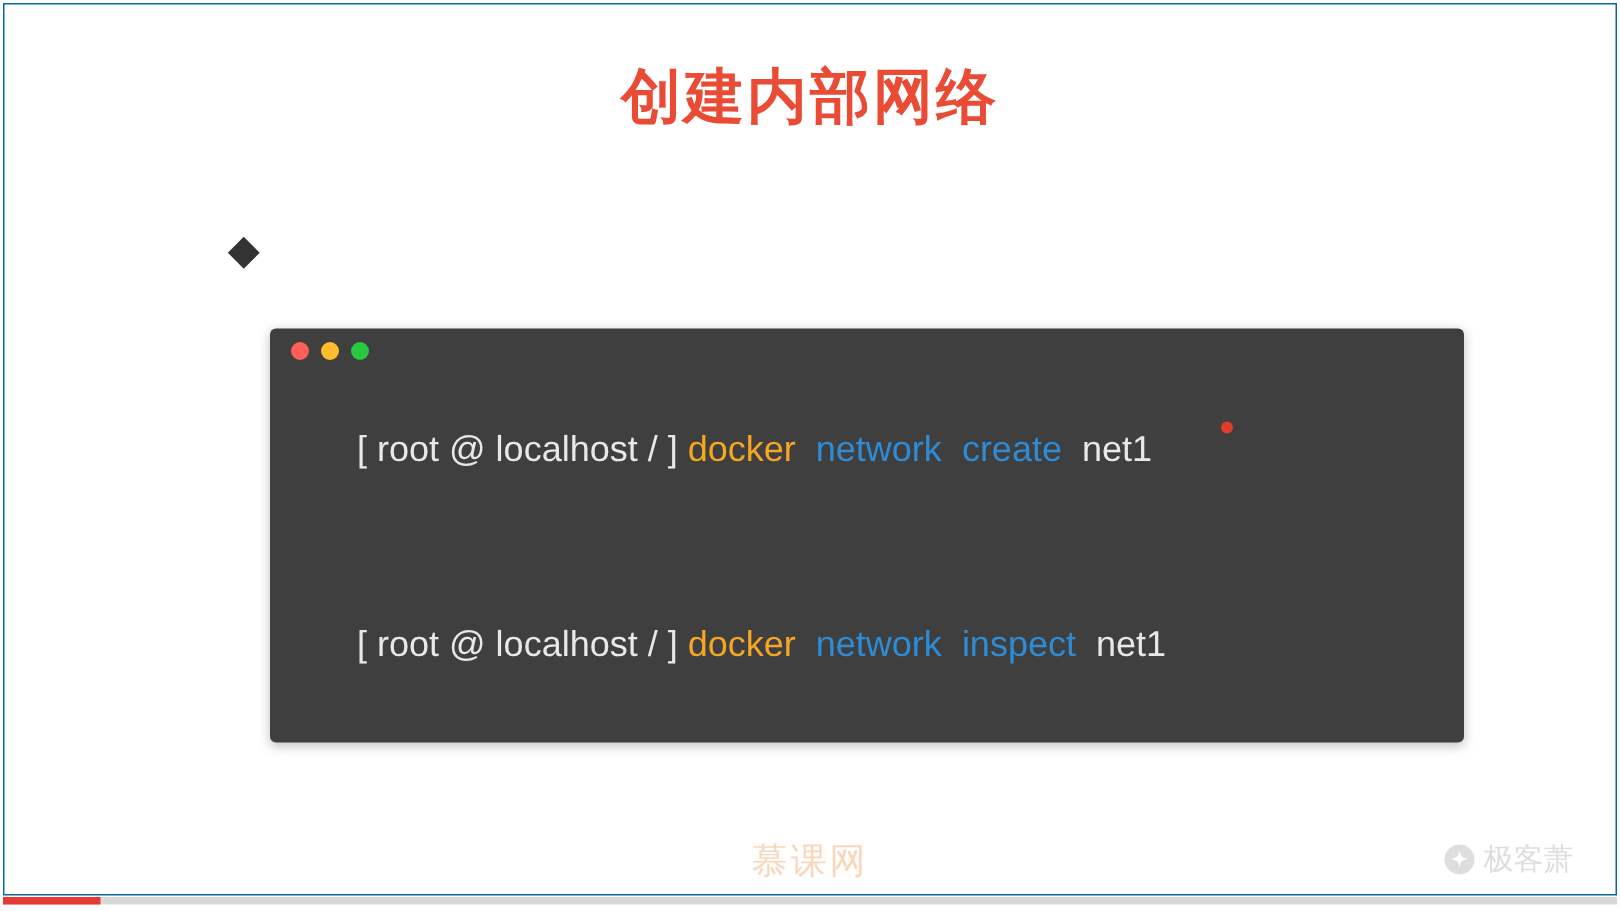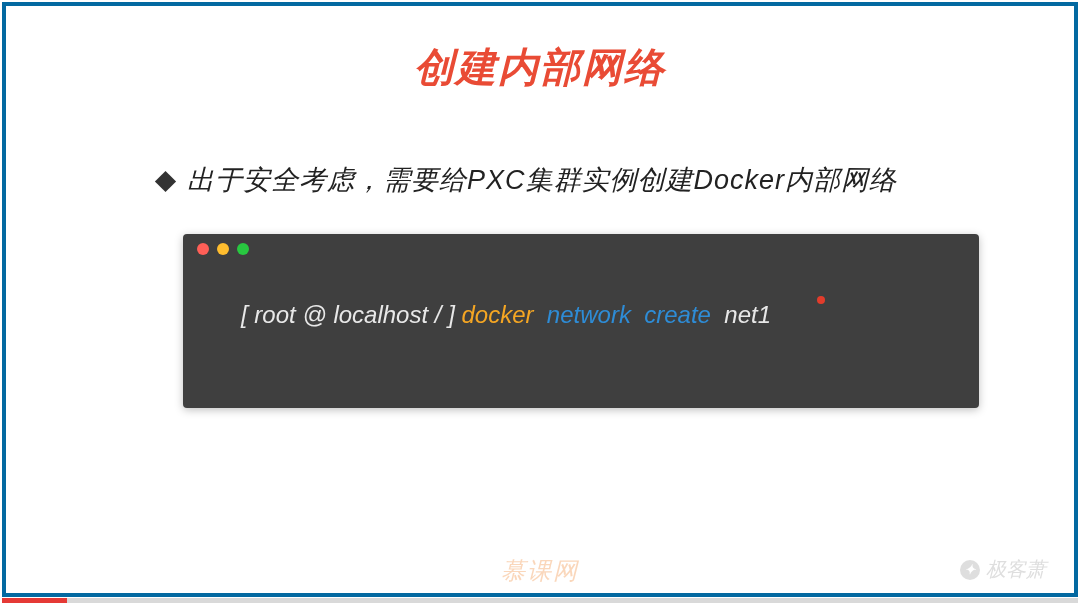--- a/index.html
+++ b/index.html
@@ -3,22 +3,21 @@
 <meta charset="utf-8">
 <style>
   * { margin: 0; padding: 0; box-sizing: border-box; }
   html, body { width: 1080px; height: 607px; overflow: hidden; font-family: "Microsoft YaHei", "PingFang SC", Arial, sans-serif; }
   body { background: #ffffff; position: relative; }
 
   .slide {
     position: absolute;
     top: 2px; left: 2px; right: 2px; bottom: 10px;
     background: #ffffff;
-    border: 4px solid #0369a1;
-    font-style: italic;
+    border: 1px solid #0369a1;
   }
 
   .title {
     width: 100%;
     text-align: center;
     margin-top: 34px;
     font-size: 40px;
     font-weight: 700;
     letter-spacing: 2px;
   }
@@ -40,21 +39,21 @@
     margin-top: 2px;
   }
   .bullet-text {
     font-size: 27px;
     color: #222;
     letter-spacing: 1px;
   }
 
   .term {
     position: absolute;
-    top: 228px;
+    top: 216px;
     left: 177px;
     width: 796px;
     background: #3f3f3f;
     border-radius: 4px;
     box-shadow: 0 2px 8px rgba(0,0,0,0.25);
     padding-bottom: 14px;
   }
   .term-bar {
     height: 30px;
     display: flex;
@@ -128,35 +127,37 @@
 </style>
 </head>
 <body>
 
 <div class="slide">
 
   <h1 class="title" style="color:#e94b35">创建内部网络</h1>
 
   <div class="bullet-row">
     <div class="diamond"></div>
-    <div class="bullet-text">出于安全考虑，需要给PXC集群实例创建Docker内部网络</div>
   </div>
 
   <div class="term">
     <div class="term-bar">
       <span class="dot red"></span>
       <span class="dot yellow"></span>
       <span class="dot green"></span>
     </div>
 
     <div class="line">
       <span class="tk-prompt">[ root @ localhost / ] </span><span class="tk-cmd">docker</span><span>  </span><span class="tk-sub">network</span><span>  </span><span class="tk-sub">create</span><span>  </span><span class="tk-arg">net1</span>
       <span class="cursor-dot"></span>
     </div>
 
+    <div class="line">
+      <span class="tk-prompt">[ root @ localhost / ] </span><span class="tk-cmd">docker</span><span>  </span><span class="tk-sub">network</span><span>  </span><span class="tk-sub">inspect</span><span>  </span><span class="tk-arg">net1</span>
+    </div>
 
   </div>
 
   <div class="watermark-right">
     <span class="wm-badge">✦</span>
     <span>极客萧</span>
   </div>
   <div class="watermark-center">慕课网</div>
 </div>
 

